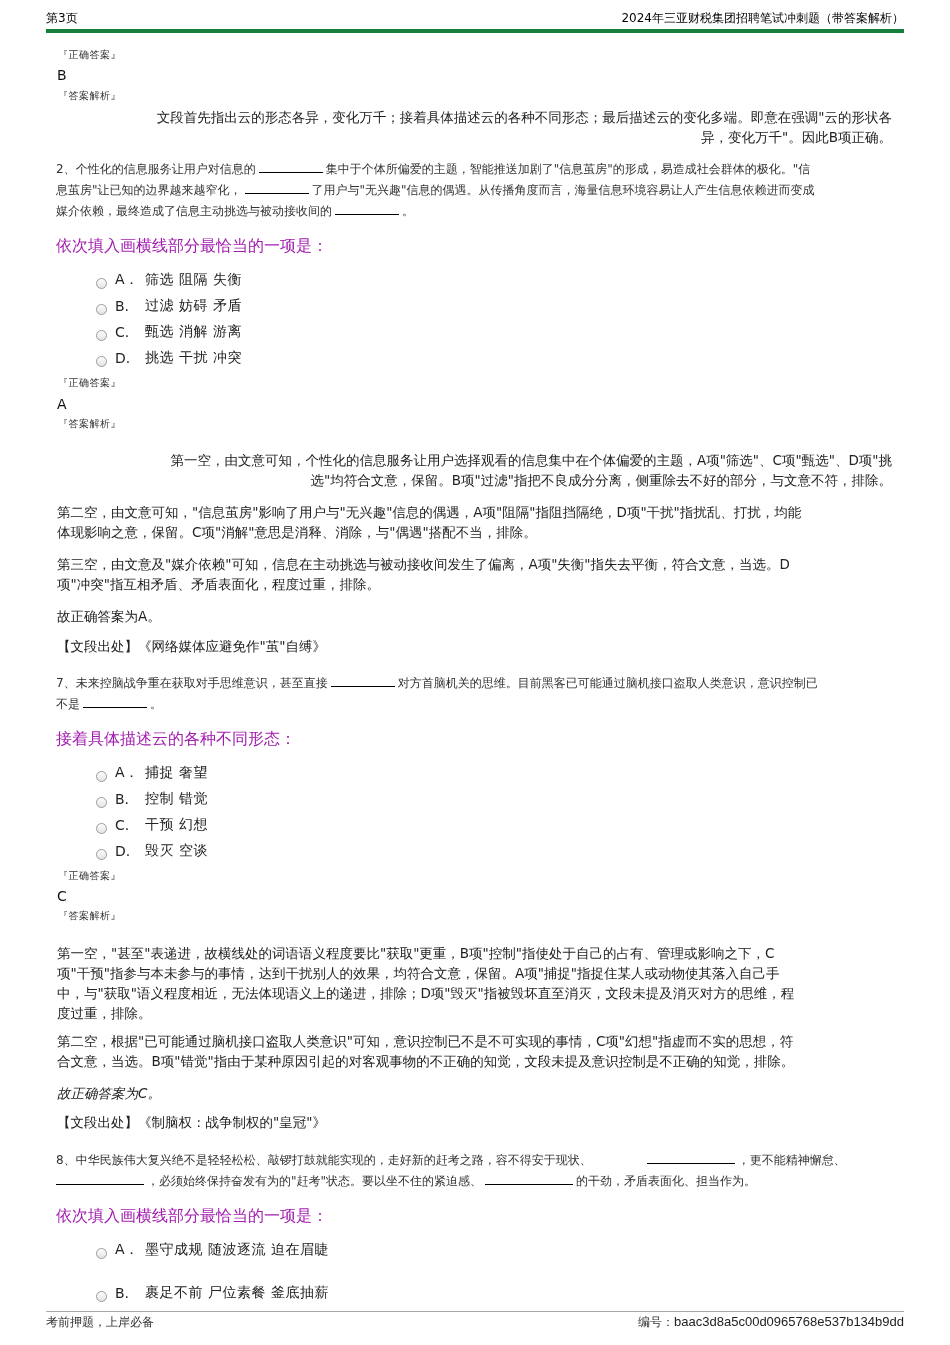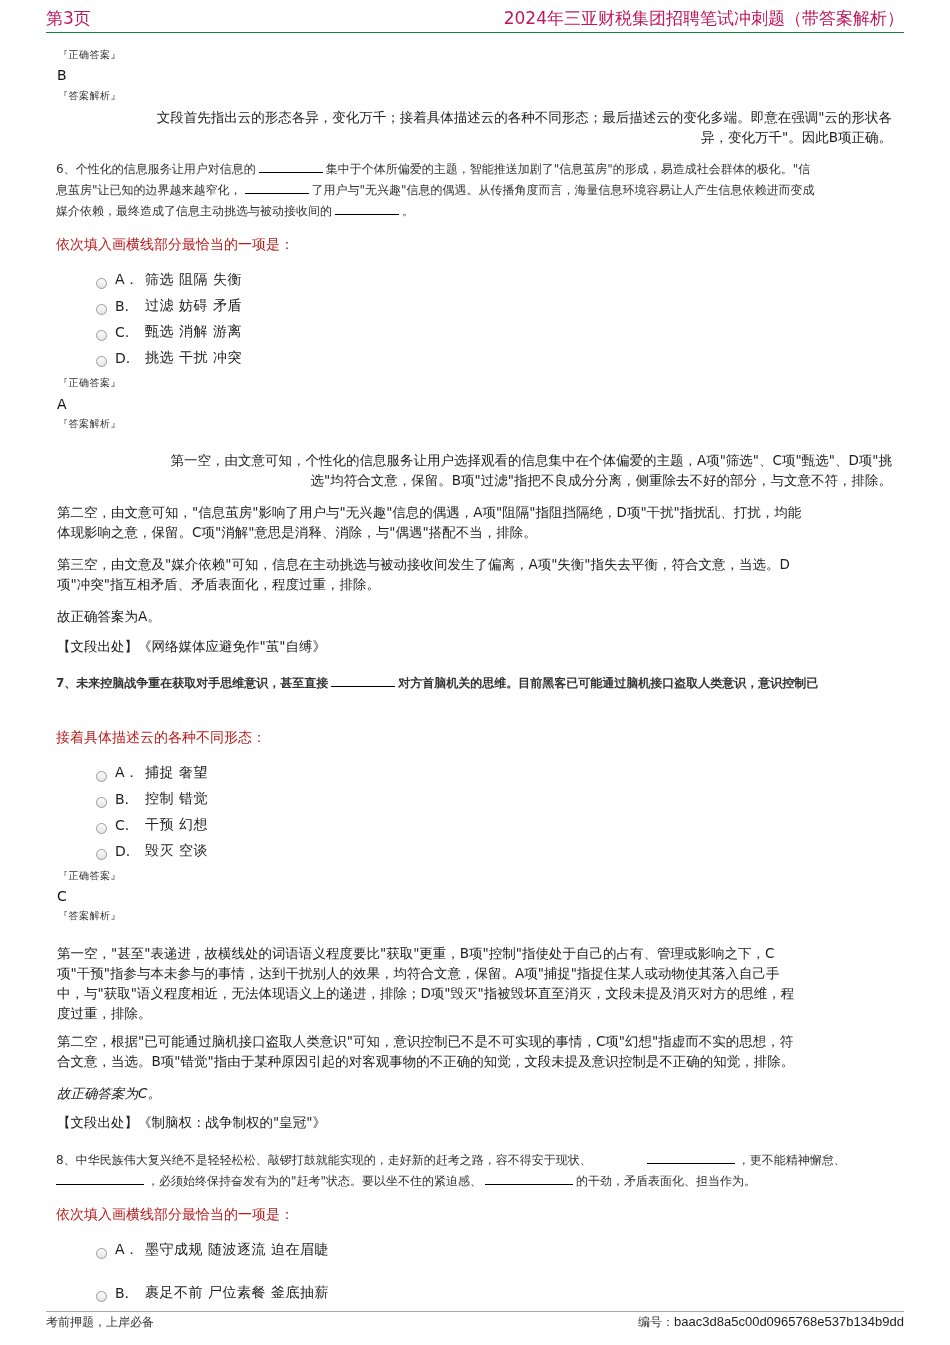--- a/index.html
+++ b/index.html
@@ -1,41 +1,41 @@
 <!DOCTYPE html>
 <html><head>
   <meta charset="utf-8">
   <style>
     * { box-sizing: border-box; margin: 0; padding: 0; }
     html, body { width: 950px; height: 1345px; background: #ffffff; overflow: hidden; }
     body { position: relative; font-family: "DejaVu Sans", "Liberation Sans", sans-serif; color: #222; }
 
     .page-header {
       position: absolute; left: 46px; top: 14px; width: 858px; height: 19px;
-      border-bottom: 1px solid #15803d;
+      border-bottom: 4px solid #15803d;
       display: flex; justify-content: space-between; align-items: flex-end;
-      font-size: 17px; color: #be185d; padding-bottom: 2px;
+      font-size: 12px; color: #000000; padding-bottom: 2px;
     }
     .page-footer {
       position: absolute; left: 46px; top: 1311px; width: 858px; height: 24px;
       border-top: 1px solid #aaa;
       display: flex; justify-content: space-between; align-items: flex-start;
       font-size: 12px; color: #333; padding-top: 2px;
     }
     .footer-right .code { font-family: "Liberation Sans", sans-serif; font-size: 13px; color: #222; }
 
     .content { position: absolute; left: 0; top: 0; width: 950px; }
 
     .abs { position: absolute; }
 
     .bracket-label { font-size: 10px; color: #333; letter-spacing: 0.5px; }
     .answer-letter { font-size: 14px; color: #111; }
     .para { font-size: 13.5px; line-height: 20px; color: #222; width: 835px; }
     .question { font-size: 12px; line-height: 21px; color: #333; width: 850px; }
-    .instr { font-size: 14px; color: #b91c1c; }
+    .instr { font-size: 16px; color: #a21caf; }
     .blank {
       display: inline-block; width: 64px; height: 14px;
       border-bottom: 1.5px solid #000; vertical-align: baseline; margin: 0 3px;
     }
     .blank.wide { width: 88px; }
 
     .option {
       position: absolute; left: 96px; height: 20px;
       display: flex; align-items: center; font-size: 14px; color: #222;
     }
@@ -61,21 +61,21 @@
 
   <div class="abs bracket-label" style="left:58px; top:48px;">『正确答案』</div>
   <div class="abs answer-letter" style="left:57px; top:67px;">B</div>
   <div class="abs bracket-label" style="left:58px; top:89px;">『答案解析』</div>
   <div class="abs para" style="left:57px; top:107px;text-align:right;">
     <div>文段首先指出云的形态各异，变化万千；接着具体描述云的各种不同形态；最后描述云的变化多端。即意在强调"云的形状各</div>
     <div>异，变化万千"。因此B项正确。</div>
   </div>
 
   <div class="abs question" style="left:56px; top:159px;">
-    <div><span>6、个性化的信息服务让用户对信息的</span><span class="blank"></span><span>集中于个体所偏爱的主题，智能推送加剧了"信息茧房"的形成，易造成社会群体的极化。"信</span></div>
+    <div><span>2、个性化的信息服务让用户对信息的</span><span class="blank"></span><span>集中于个体所偏爱的主题，智能推送加剧了"信息茧房"的形成，易造成社会群体的极化。"信</span></div>
     <div><span>息茧房"让已知的边界越来越窄化，</span><span class="blank"></span><span>了用户与"无兴趣"信息的偶遇。从传播角度而言，海量信息环境容易让人产生信息依赖进而变成</span></div>
     <div><span>媒介依赖，最终造成了信息主动挑选与被动接收间的</span><span class="blank"></span><span>。</span></div>
   </div>
   <div class="abs instr" style="left:56px; top:236px;">依次填入画横线部分最恰当的一项是：</div>
 
   <div class="option" style="top:270px;">
     <span class="radio"></span>
     <span class="opt-letter">A．</span>
     <span class="opt-text">筛选 阻隔 失衡</span>
   </div>
@@ -109,22 +109,23 @@
   </div>
   <div class="abs para" style="left:57px; top:554px;">
     <div>第三空，由文意及"媒介依赖"可知，信息在主动挑选与被动接收间发生了偏离，A项"失衡"指失去平衡，符合文意，当选。D</div>
     <div>项"冲突"指互相矛盾、矛盾表面化，程度过重，排除。</div>
   </div>
   <div class="abs para" style="left:57px; top:606px;">故正确答案为A。</div>
   <div class="abs source" style="left:57px; top:638px;">
     <span>【文段出处】</span><span>《网络媒体应避免作"茧"自缚》</span>
   </div>
 
-  <div class="abs question" style="left:56px; top:673px;font-weight:bold;">
+  <div class="abs question" style="left:56px; top:673px;">
     <div><span>7、未来控脑战争重在获取对手思维意识，甚至直接</span><span class="blank"></span><span>对方首脑机关的思维。目前黑客已可能通过脑机接口盗取人类意识，意识控制已</span></div>
+    <div><span>不是</span><span class="blank"></span><span>。</span></div>
   </div>
   <div class="abs instr" style="left:56px; top:729px;">接着具体描述云的各种不同形态：</div>
 
   <div class="option" style="top:763px;">
     <span class="radio"></span>
     <span class="opt-letter">A．</span>
     <span class="opt-text">捕捉 奢望</span>
   </div>
   <div class="option" style="top:789px;">
     <span class="radio"></span>

